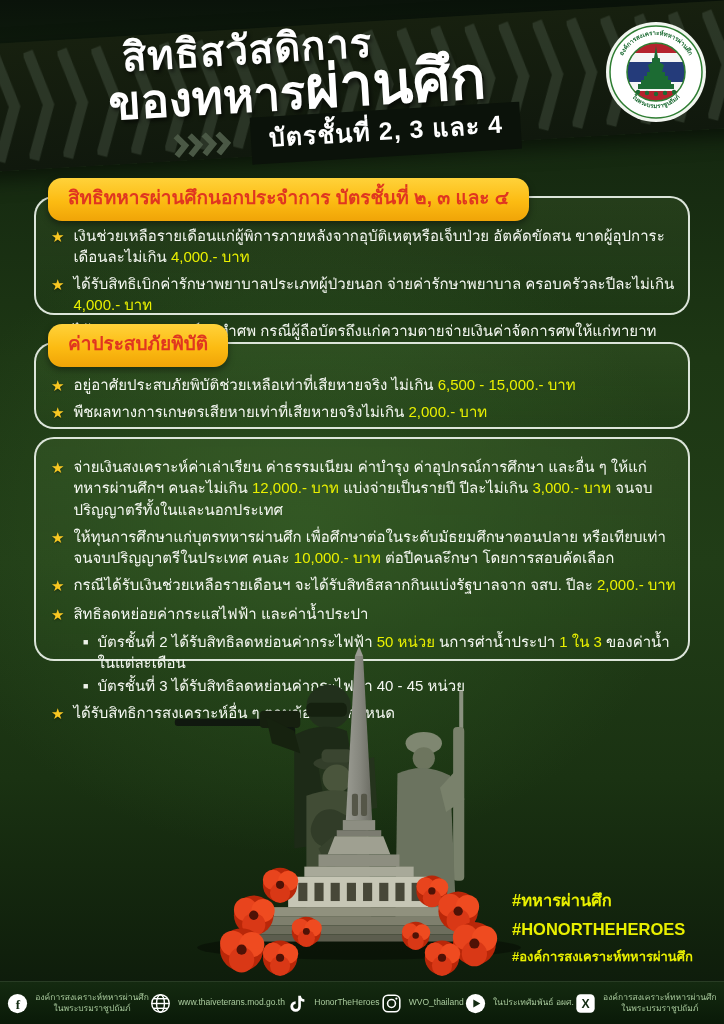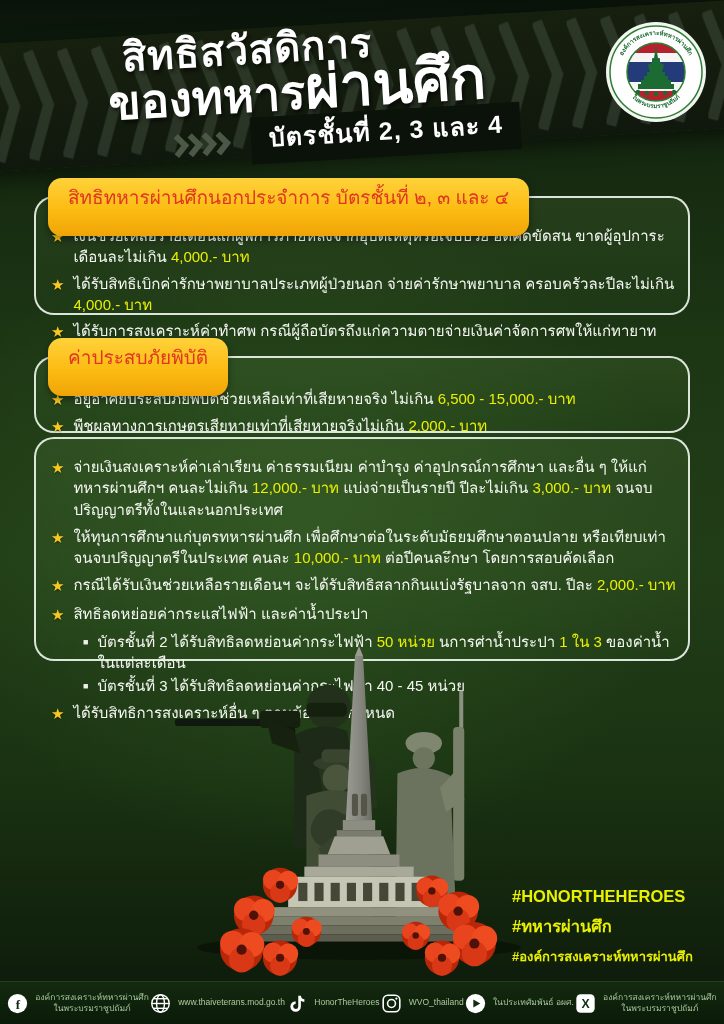--- a/index.html
+++ b/index.html
@@ -30,27 +30,27 @@
   }
   
   .logo{position:absolute;top:20px;right:16px;width:104px;height:104px;z-index:5;}
   
   .panel{
     position:absolute;left:34px;width:656px;box-sizing:border-box;
     border:2px solid rgba(235,242,234,.93);border-radius:20px;
     background:linear-gradient(180deg,rgba(130,180,95,.13),rgba(70,120,50,.08));
   }
   .p1{top:196px;height:119px;padding:22px 12px 6px 15px;}
-  .p2{top:356px;height:77px;padding:25px 12px 6px 15px;}
+  .p2{top:342px;height:87px;padding:25px 12px 6px 15px;}
   .p3{top:437px;height:224px;padding:11px 12px 6px 15px;}
   .pill{
     position:absolute;top:-20px;left:12px;
     background:linear-gradient(180deg,#ffd23a 0%,#fcbb12 55%,#f0a407 100%);
-    color:#e03620;font-weight:normal;font-size:19px;
-    padding:4px 20px 24px;border-radius:14px;white-space:nowrap;
+    color:#e03620;font-weight:bold;font-size:19px;
+    padding:4px 20px 9px;border-radius:14px;white-space:nowrap;
     box-shadow:0 3px 7px rgba(0,0,0,.4);
   }
   ul.blist{list-style:none;margin:0;padding:0;}
   ul.blist li{display:flex;gap:9px;color:#f4f7f1;font-size:15px;line-height:1.42;margin:5px 0;}
   .p3 ul.blist li{margin:6px 0;}
   .star{color:#f8c822;font-size:15px;flex:0 0 auto;margin-top:1px;text-shadow:0 1px 2px rgba(0,0,0,.4);}
   li.sub{margin-left:32px !important;margin-top:1px !important;margin-bottom:1px !important;}
   .sq{color:#eef2ea;font-size:9px;flex:0 0 auto;margin-top:5px;}
   .hl{color:#e9f000;}
   
@@ -336,22 +336,22 @@
           <circle r="17" fill="#b92709"></circle>
           <circle cx="-7" cy="-5" r="10" fill="#e8441d"></circle>
           <circle cx="8" cy="-4" r="10" fill="#ef4b20"></circle>
           <circle cx="0" cy="8" r="10" fill="#d93816"></circle>
           <circle r="4" fill="#4f1206"></circle>
         </g>
     </g>
   </svg>
 
   <div class="tags">
+    <div class="tag">#ทหารผ่านศึก</div>
     <div class="tag">#HONORTHEHEROES</div>
-    <div class="tag">#ทหารผ่านศึก</div>
     <div class="tag small">#องค์การสงเคราะห์ทหารผ่านศึก</div>
   </div>
 
   <div class="footer">
 
     <div class="fi">
       <svg class="fico" viewBox="0 0 24 24">
           <circle cx="12" cy="12" r="11" fill="#fff"></circle>
           <text x="12.5" y="18" text-anchor="middle" font-size="15" font-weight="bold" fill="#122b12" font-family="Liberation Serif, serif">f</text>
         </svg>

